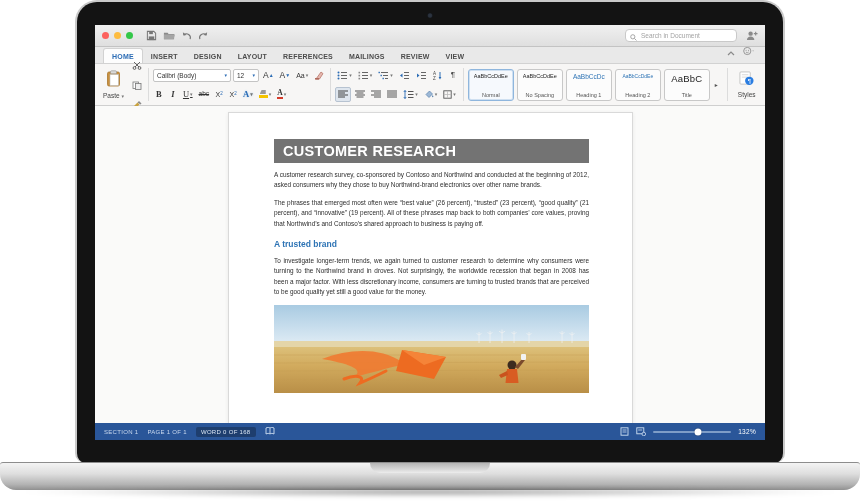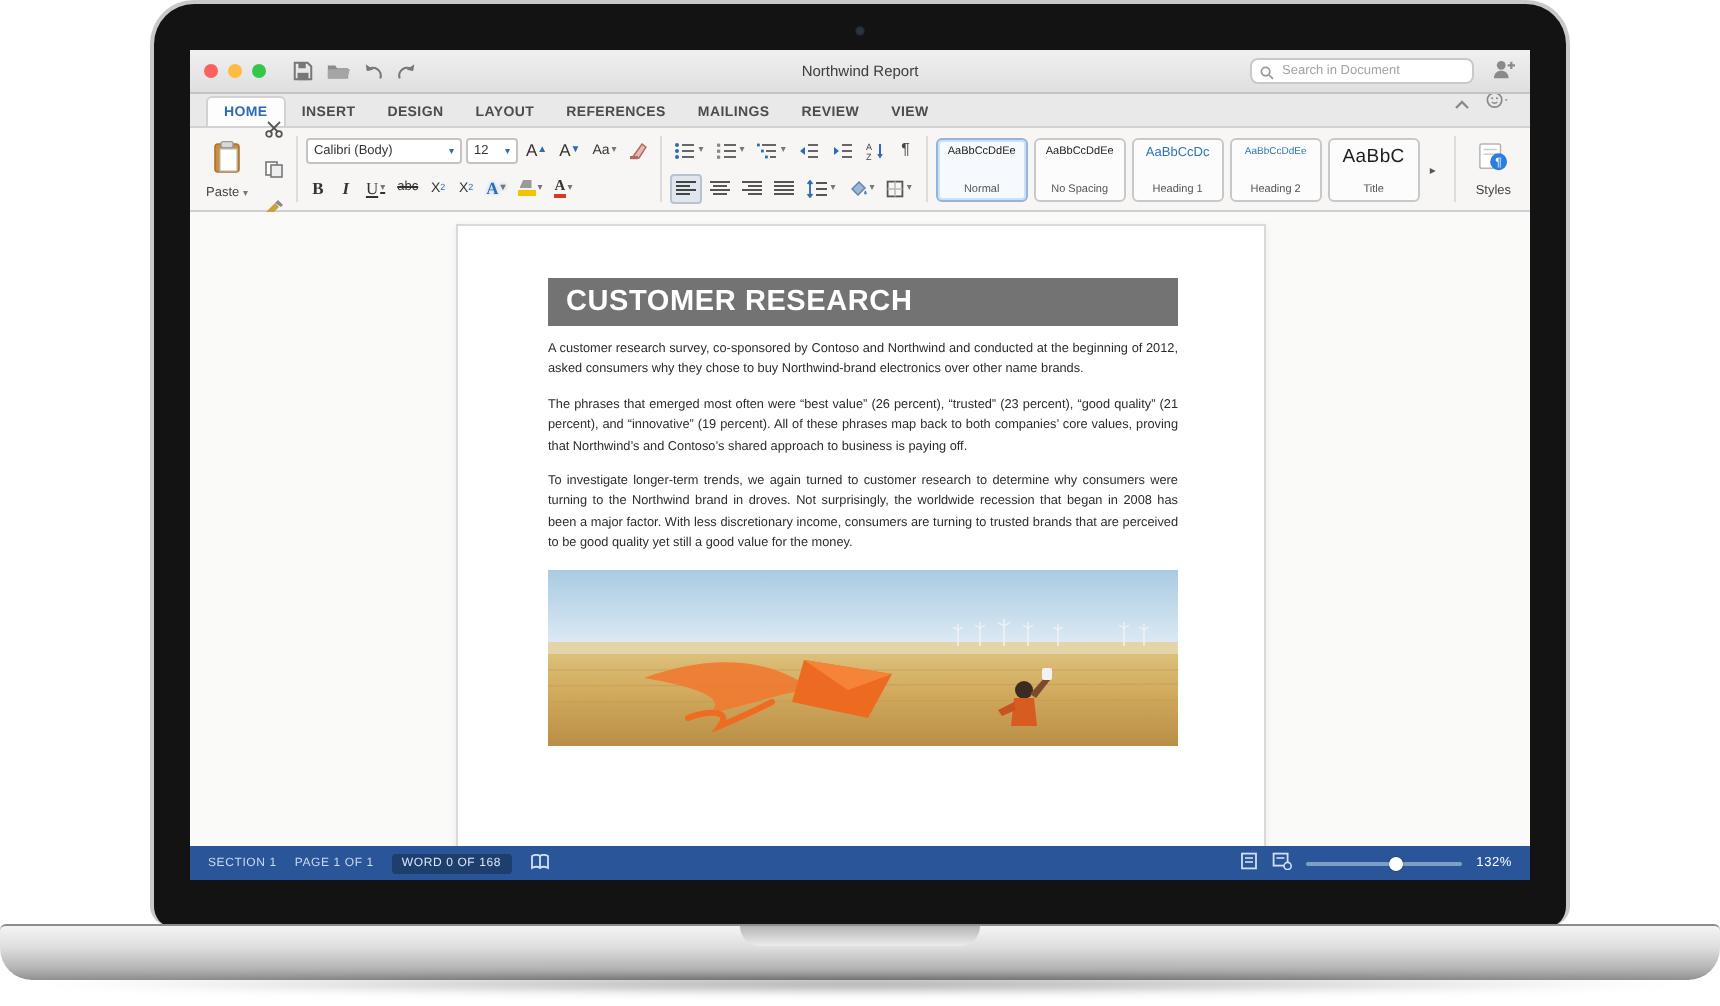--- a/index.html
+++ b/index.html
@@ -154,21 +154,20 @@
               <path d="M2 1.3l.6 3.6 3.6-.6z" fill="#777"></path>
             </svg>
           </span>
         <span>
             <svg width="11" height="10" viewBox="0 0 12 11">
               <path d="M2 9A4.3 4.3 0 0 1 9 4.4" fill="none" stroke="#777" stroke-width="1.2"></path>
               <path d="M10 1.3l-.6 3.6-3.6-.6z" fill="#777"></path>
             </svg>
           </span>
       </span>
-      <div class="doc-title">Northwind Report</div>
       <div class="searchbox">
         <span><svg width="7" height="7" viewBox="0 0 8 8">
               <circle cx="3.2" cy="3.2" r="2.4" fill="none" stroke="#9a9a9a" stroke-width="1"></circle>
               <line x1="5" y1="5" x2="7.4" y2="7.4" stroke="#9a9a9a" stroke-width="1"></line>
             </svg></span>
         <input type="text" placeholder="Search in Document" style="">
       </div>
       <span style="margin-left:5px"><svg width="12" height="11" viewBox="0 0 13 12">
             <circle cx="5" cy="4" r="2.4" fill="#8a8a8a"></circle>
             <path d="M1 11c0-2.6 1.8-4 4-4s4 1.4 4 4z" fill="#8a8a8a"></path>
@@ -460,20 +459,21 @@
           <span class="slabel" style="font-size:6.5px;color:#444">Styles</span>
         </div>
       </div>
     </div>
 
     <div class="docarea">
       <div class="page">
         <div class="banner">CUSTOMER RESEARCH</div>
         <p class="para">A customer research survey, co-sponsored by Contoso and Northwind and conducted at the beginning of 2012, asked consumers why they chose to buy Northwind-brand electronics over other name brands.</p>
         <p class="para">The phrases that emerged most often were “best value” (26 percent), “trusted” (23 percent), “good quality” (21 percent), and “innovative” (19 percent). All of these phrases map back to both companies’ core values, proving that Northwind’s and Contoso’s shared approach to business is paying off.</p>
+        <div class="subhead">A trusted brand</div>
         <p class="para">To investigate longer-term trends, we again turned to customer research to determine why consumers were turning to the Northwind brand in droves. Not surprisingly, the worldwide recession that began in 2008 has been a major factor. With less discretionary income, consumers are turning to trusted brands that are perceived to be good quality yet still a good value for the money.</p>
 
         <svg class="docphoto" viewBox="0 0 315 88" preserveAspectRatio="none">
           <defs>
             <linearGradient id="sky" x1="0" y1="0" x2="0" y2="1">
               <stop offset="0" stop-color="#a9cbe2"></stop>
                 <stop offset="1" stop-color="#e3eef6"></stop>
             </linearGradient>
             <linearGradient id="field" x1="0" y1="0" x2="0" y2="1">
               <stop offset="0" stop-color="#dcc07a"></stop>

